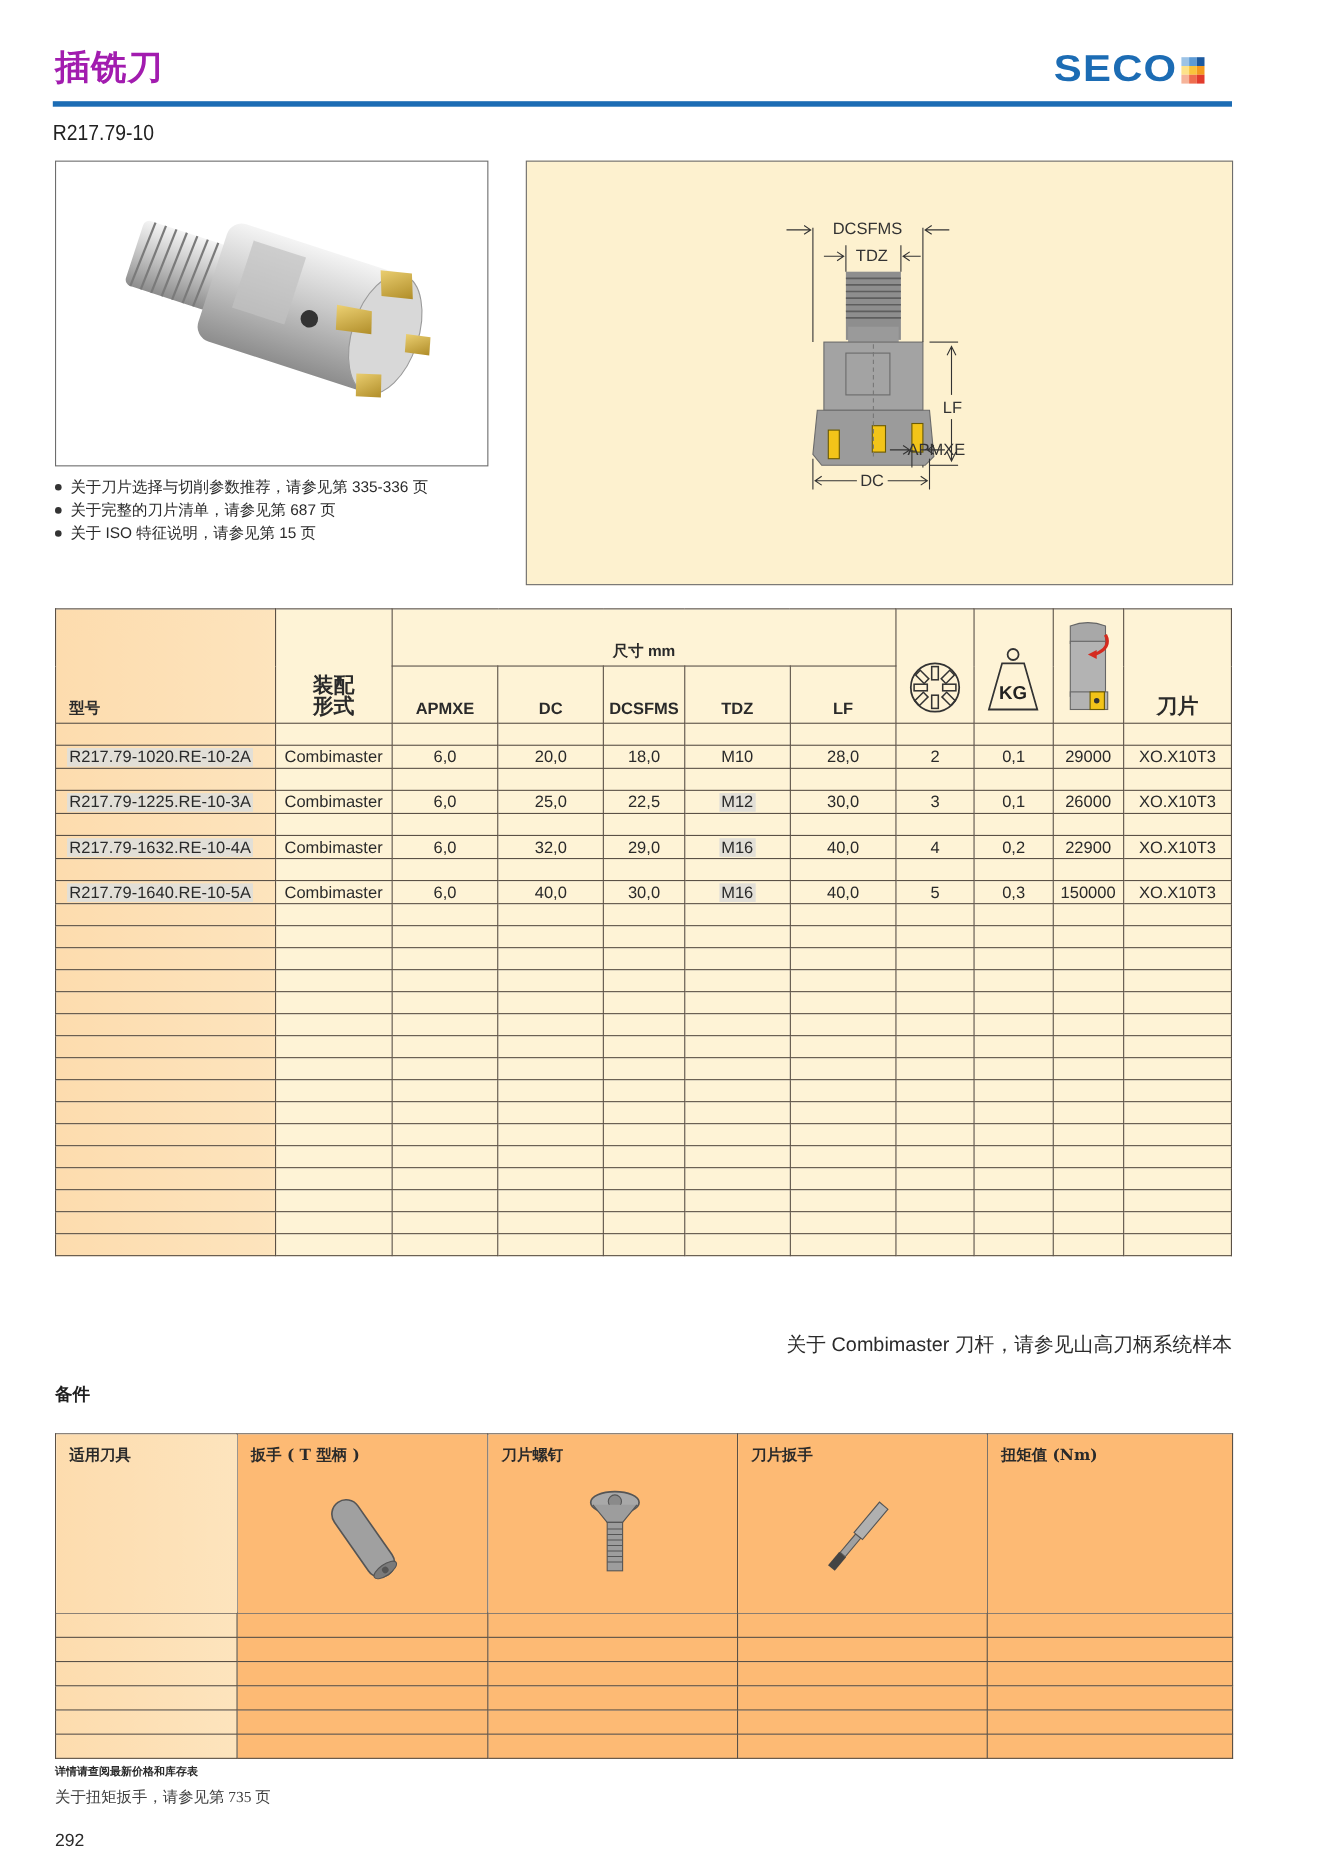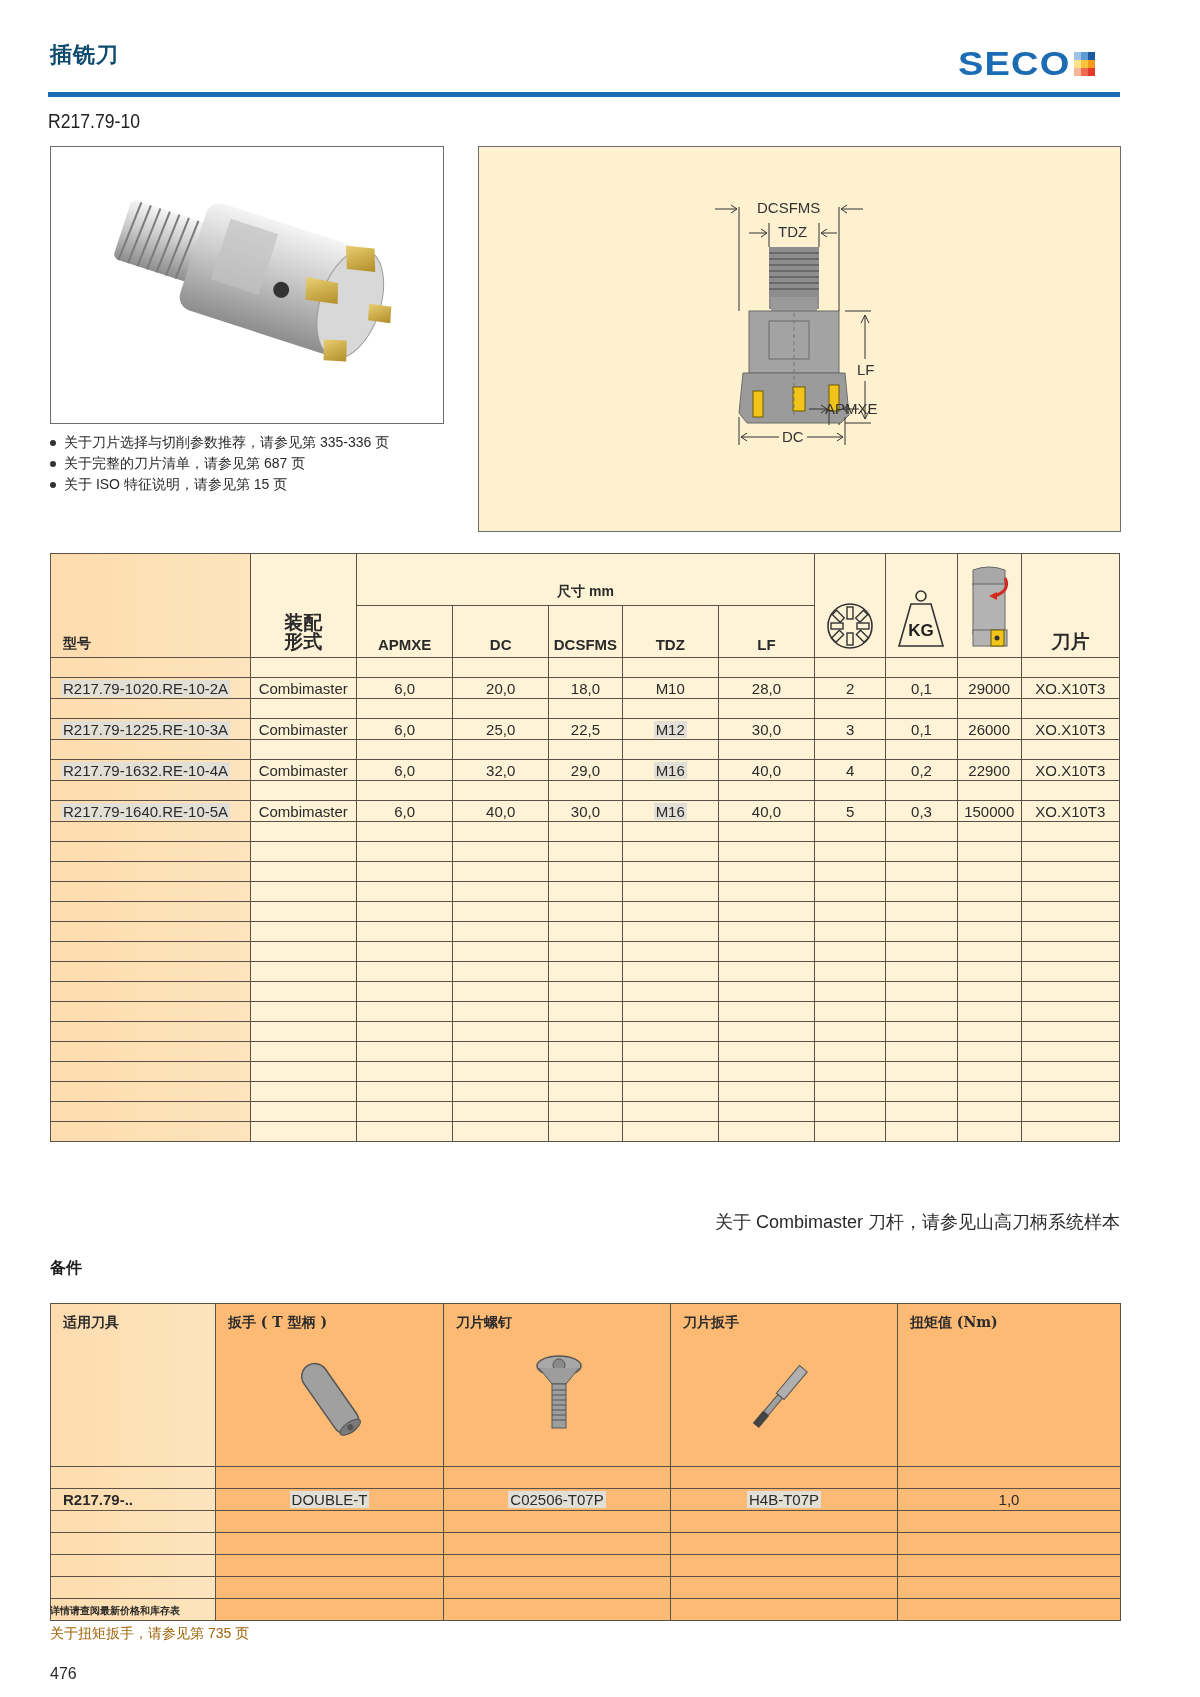--- a/index.html
+++ b/index.html
@@ -1,18 +1,18 @@
 <!DOCTYPE html>
 <html><head>
 <meta charset="utf-8">
 <style>
   html, body { margin: 0; padding: 0; background: #ffffff; }
   body { width: 1200px; height: 1697px; position: relative; font-family: "Liberation Sans", "DejaVu Sans", sans-serif; color: #231f20; overflow: hidden; }
   .abs { position: absolute; }
-  .page-title { left: 50px; top: 40px; font-family: "DejaVu Serif", serif; font-size: 22px; font-weight: bold; letter-spacing: 1px; color: #0c4a6e; }
+  .page-title { left: 50px; top: 40px; font-family: "DejaVu Serif", serif; font-size: 32px; font-weight: bold; letter-spacing: 1px; color: #a21caf; }
   .logo { left: 958px; top: 44px; display: flex; align-items: center; }
   .logo-text { font-family: "Liberation Sans", sans-serif; font-weight: bold; font-size: 34px; color: #1c6cb4; letter-spacing: 1px; transform: scaleX(1.12); transform-origin: left; }
   .logo-mark { margin-left: 16px; display: grid; grid-template-columns: repeat(3, 7px); grid-template-rows: repeat(3, 8px); gap: 0; }
   .topline { left: 48px; top: 92px; width: 1072px; height: 5px; background: #1c6cb4; }
   .subtitle { left: 48px; top: 110px; font-family: "Liberation Sans", sans-serif; font-size: 20px; font-weight: normal; transform: scaleX(0.88); transform-origin: left; color: #222; }
 
   .photo-box { left: 50px; top: 146px; width: 392px; height: 276px; border: 1px solid #6d6d6d; background: #fff; }
   .bullets { left: 50px; top: 432px; font-size: 14px; line-height: 21px; color: #2a2a2a; }
   .bullets .b { display: flex; align-items: center; }
   .bullets .dot { width: 6px; height: 6px; border-radius: 50%; background: #333; margin-right: 8px; display: inline-block; }
@@ -34,21 +34,21 @@
   .note-right { right: 80px; top: 1210px; font-size: 18px; color: #2a2a2a; }
   .spare-title { left: 50px; top: 1258px; font-family: "DejaVu Serif", serif; font-size: 16px; font-weight: bold; color: #1e1e1e; }
 
   .spare-table { position: absolute; left: 50px; top: 1303px; width: 1070px; border-collapse: collapse; table-layout: fixed; font-size: 15px; }
   .spare-table td, .spare-table th { border: 1px solid #5b5146; padding: 0; height: 21px; background: #fdba74; color: #2a2a2a; font-weight: normal; }
   .spare-table .c0 { background: linear-gradient(90deg, #fddcae, #fde4bd); padding-left: 12px; text-align: left; }
   .spare-table th { height: 142px; vertical-align: top; text-align: left; padding: 10px 12px; font-family: "DejaVu Serif", serif; font-size: 14px; font-weight: bold; position: relative; }
   .spare-table td.center { text-align: center; }
 
   .foot1 { left: 50px; top: 1604px; font-family: "DejaVu Serif", serif; font-weight: bold; font-size: 10px; color: #2a2a2a; }
-  .foot2 { left: 50px; top: 1625px; font-size: 14px; color: #a16207; }
+  .foot2 { left: 50px; top: 1625px; font-size: 14px; color: #404040; font-family: Liberation Serif, serif; }
   .pagenum { left: 50px; top: 1665px; font-size: 16px; color: #2a2a2a; }
 </style>
 </head>
 <body>
 
 <div class="abs page-title">插铣刀</div>
 <div class="abs logo">
   <span class="logo-text">SECO</span>
   <span class="logo-mark">
     <i style="background:#9cc3e6"></i>
@@ -609,27 +609,20 @@
   </thead>
   <tbody>
     <tr>
         <td class="c0"></td>
         <td></td>
         <td></td>
         <td></td>
         <td></td>
       </tr>
     <tr>
-      <td class="c0" style="font-weight:bold">R217.79-..</td>
-      <td class="center"><span class="hl">DOUBLE-T</span></td>
-      <td class="center"><span class="hl">C02506-T07P</span></td>
-      <td class="center"><span class="hl">H4B-T07P</span></td>
-      <td class="center">1,0</td>
-    </tr>
-    <tr>
         <td class="c0"></td>
         <td></td>
         <td></td>
         <td></td>
         <td></td>
       </tr>
     <tr>
         <td class="c0"></td>
         <td></td>
         <td></td>
@@ -655,13 +648,13 @@
         <td></td>
         <td></td>
         <td></td>
         <td></td>
       </tr>
   </tbody>
 </table>
 
 <div class="abs foot1">详情请查阅最新价格和库存表</div>
 <div class="abs foot2">关于扭矩扳手，请参见第 735 页</div>
-<div class="abs pagenum">476</div>
+<div class="abs pagenum">292</div>
 
 </body></html>

